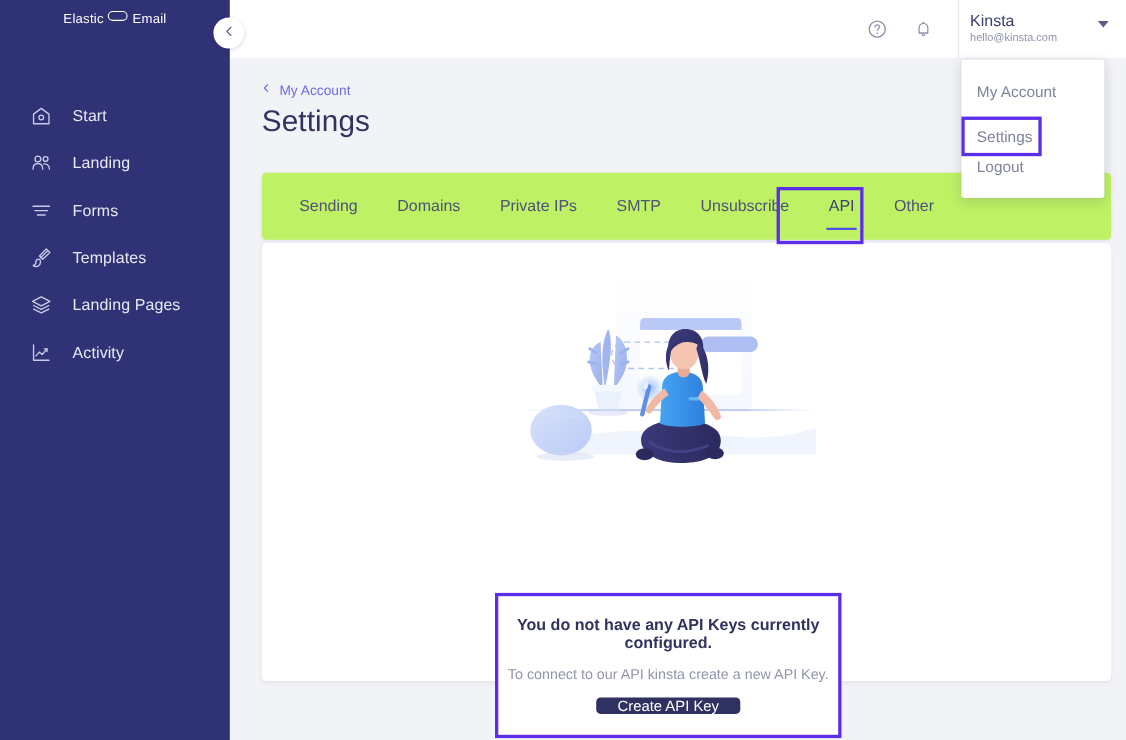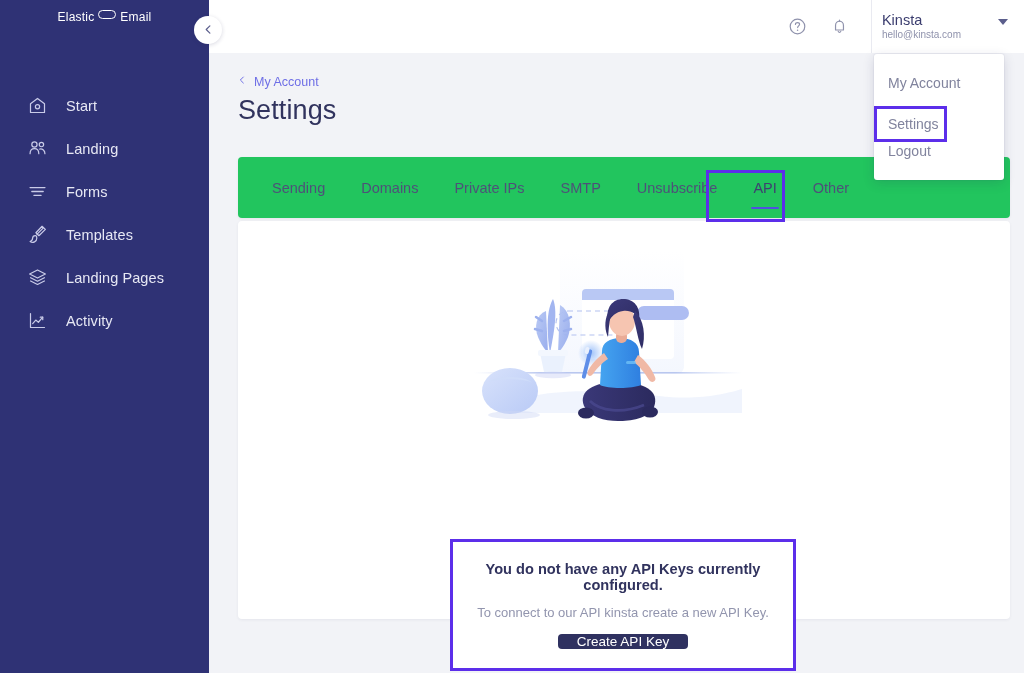--- a/index.html
+++ b/index.html
@@ -139,21 +139,21 @@
   #breadcrumb svg { width: 8px; height: 12px; margin-right: 8px; }
   #page-title {
     position: absolute; left: 29px; top: 42px;
     font-size: 27px; color: #31335e; letter-spacing: .1px;
   }
 
   
   #tabs-card {
     position: absolute; left: 29px; top: 104px;
     width: 772px; height: 61px;
-    background: #22c55e;
+    background: #bef264;
     border-radius: 4px;
     box-shadow: 0 1px 3px rgba(50,50,93,.07);
   }
   #tabs { display: flex; align-items: center; height: 61px; padding-left: 16px; }
   .tab {
     position: relative; height: 61px;
     display: flex; align-items: center;
     padding: 0 18px;
     font-size: 14.5px; color: #4e5179;
     cursor: pointer; white-space: nowrap;
@@ -181,21 +181,21 @@
   }
   #illustration {
     position: absolute; left: 50%; top: 20px;
     transform: translateX(-50%);
     width: 300px; height: 200px;
   }
 
   
   #empty-box {
     position: absolute; left: 212px; top: 318px;
-    width: 346px; height: 132px;
+    width: 315px; height: 132px;
     border: 3px solid #5c2eea;
     background: #ffffff;
     text-align: center;
     z-index: 6;
   }
   #empty-title {
     margin-top: 19px;
     font-size: 14.6px; font-weight: bold; color: #31335e;
   }
   #empty-sub {

